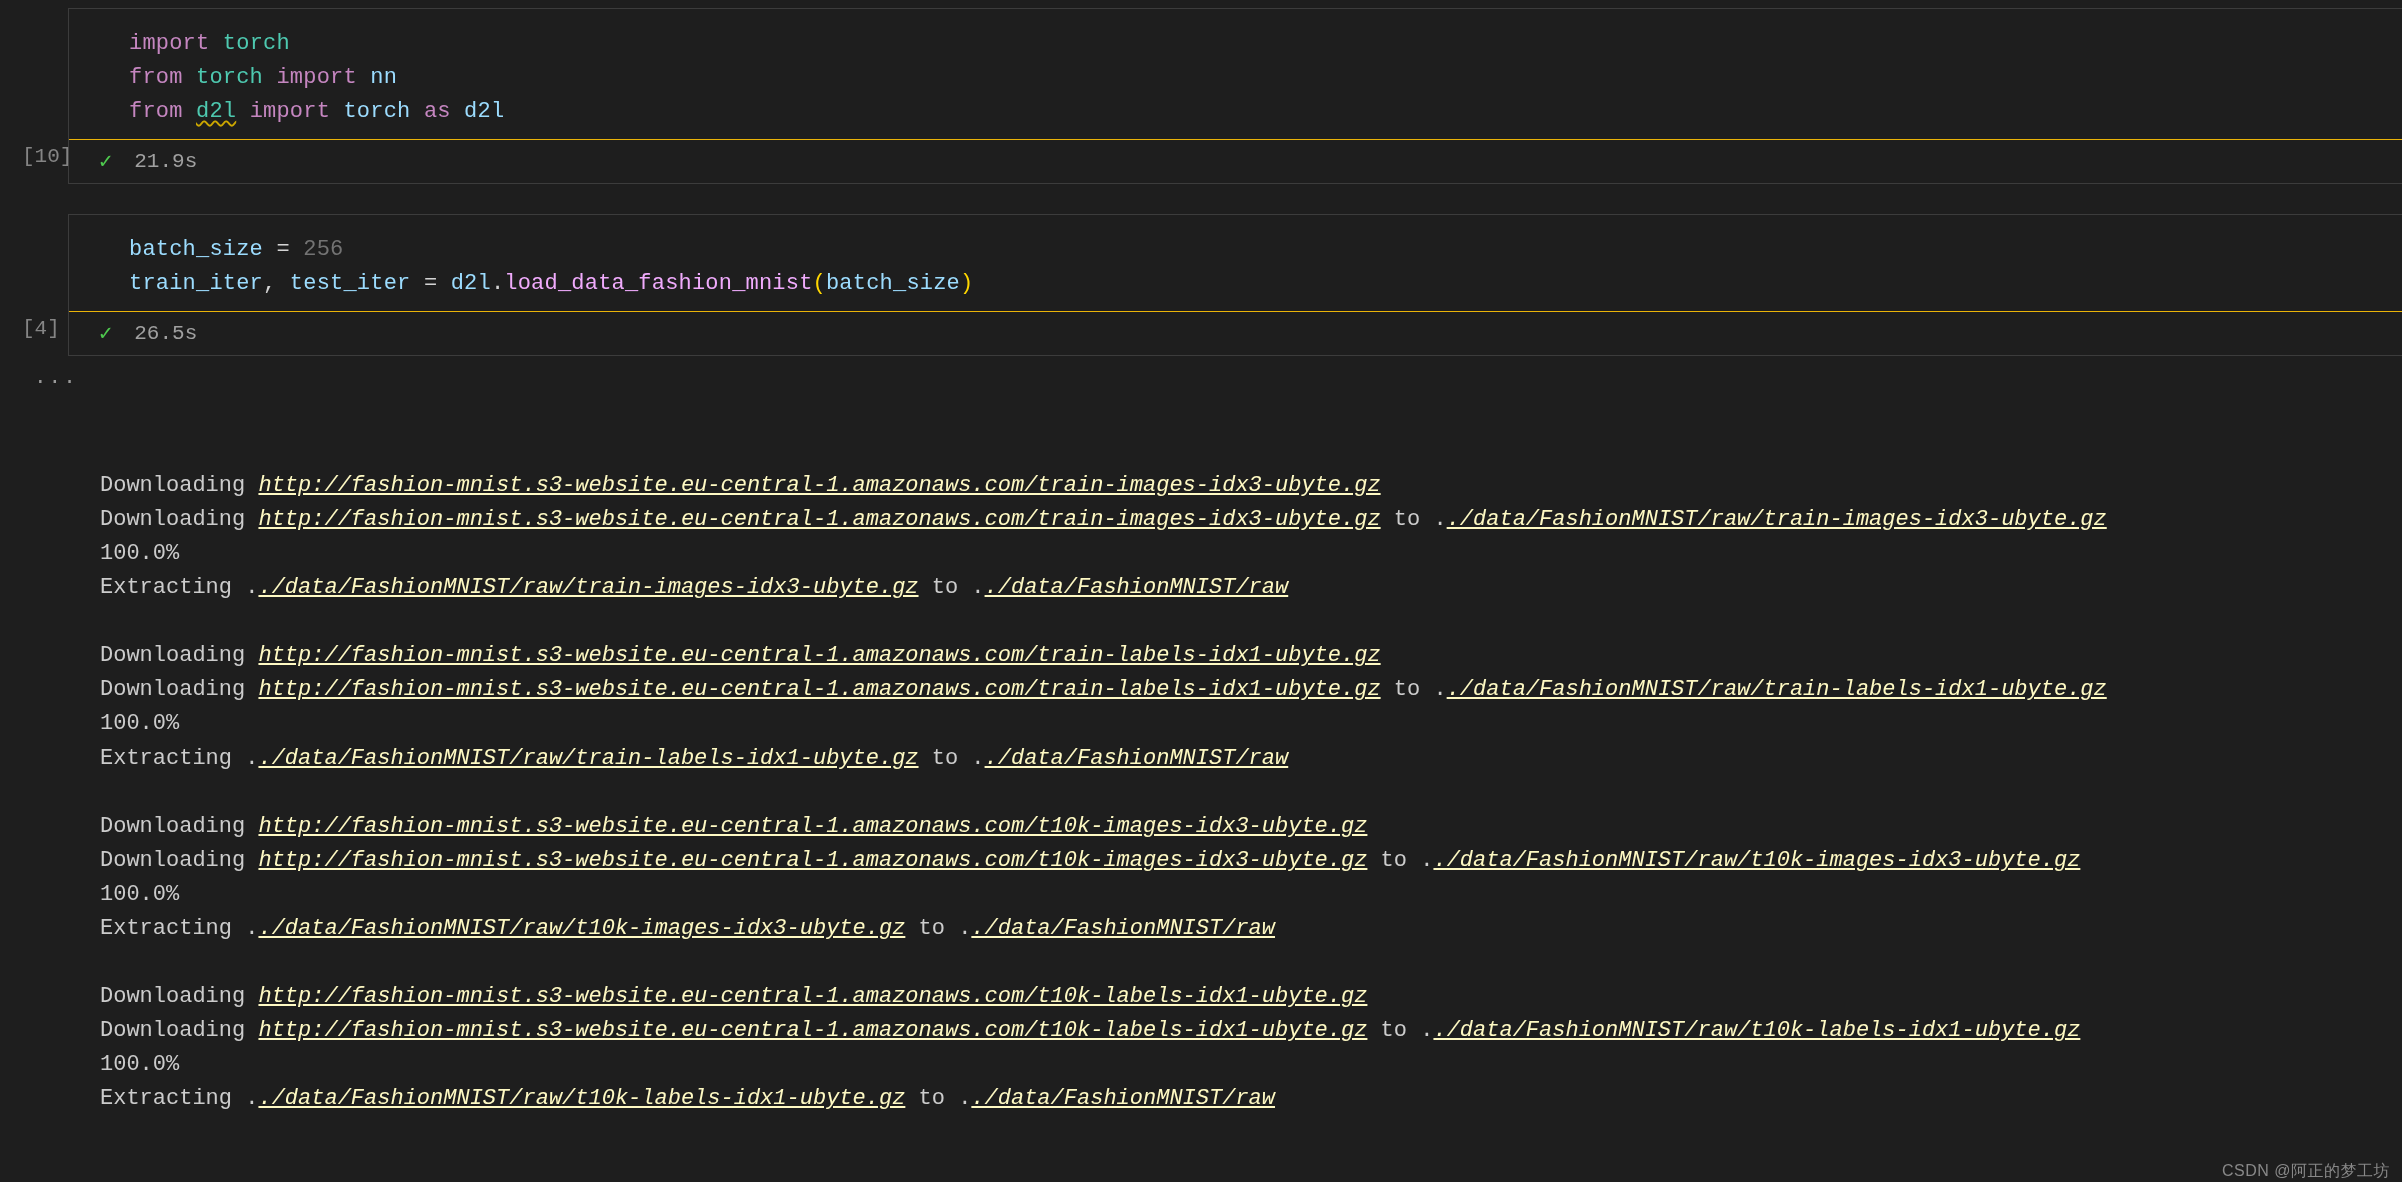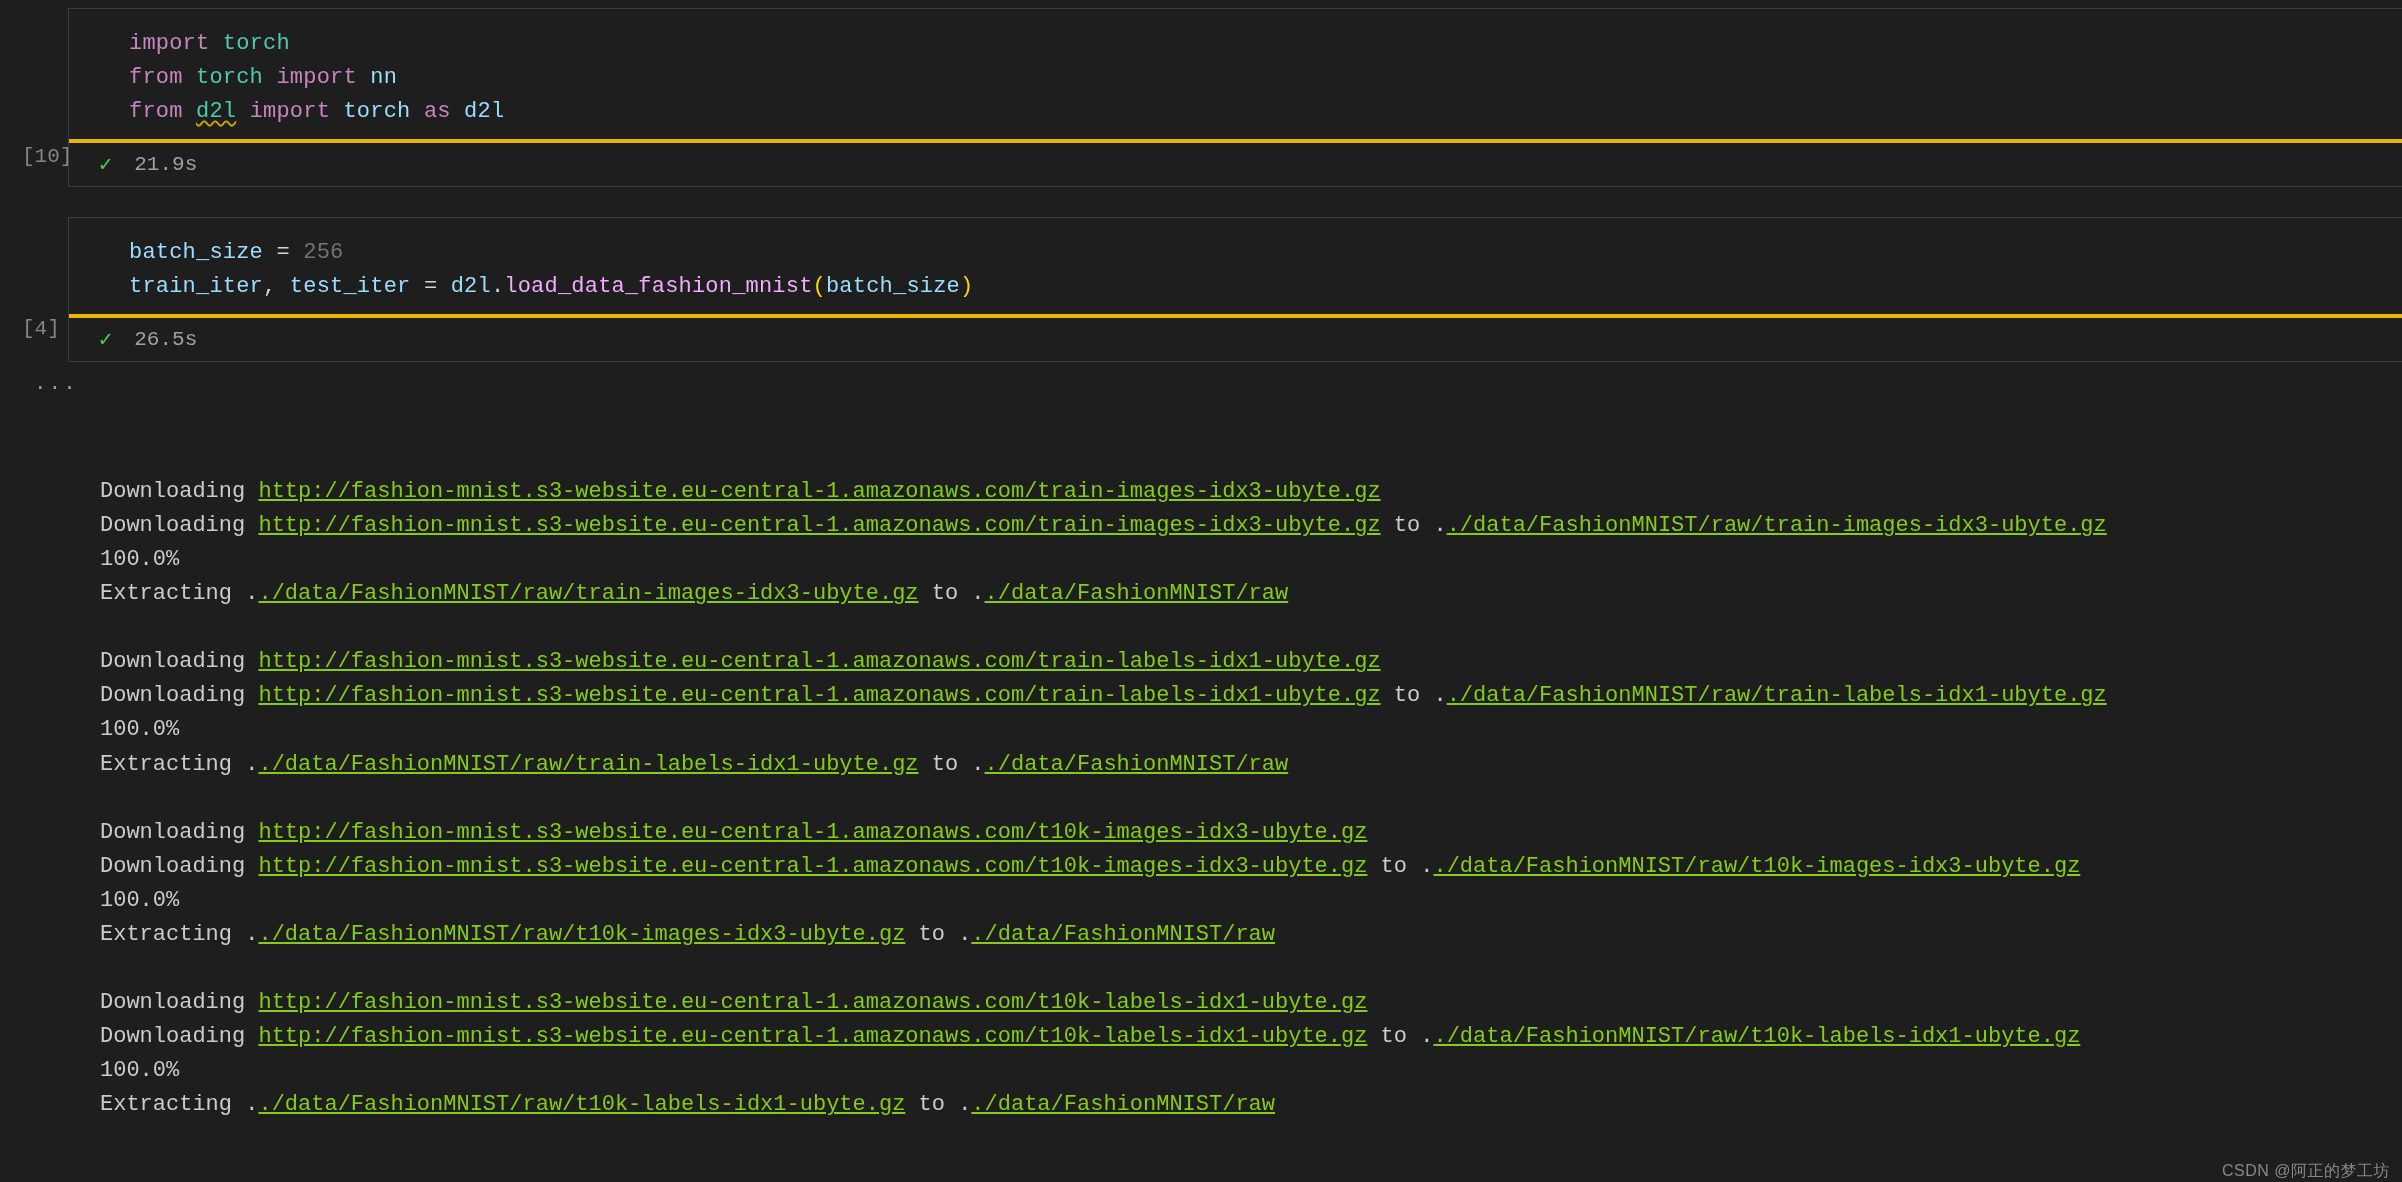--- a/index.html
+++ b/index.html
@@ -25,21 +25,21 @@
   .code-block {
     padding: 18px 0 10px 60px;
     white-space: pre;
     line-height: 1.55;
     letter-spacing: 0.2px;
   }
   .status-bar {
     display: flex;
     align-items: center;
     padding: 8px 0 8px 30px;
-    border-top: 4px solid #eab308;
+    border-top: 1px solid #eab308;
     font-size: 21px;
     color: #a0a0a0;
   }
   .exec-count {
     position: absolute;
     left: 22px;
     color: #858585;
     font-size: 21px;
   }
   .status-bar .check {
@@ -74,22 +74,23 @@
   }
   .ellipsis-gutter {
     position: absolute;
     left: -66px;
     top: 0;
     color: #9a9a9a;
     letter-spacing: 2px;
     font-size: 21px;
   }
   .output-area a {
-    color: #84cc16;
+    color: #fef9c3;
     text-decoration: underline;
+    font-style: italic;
   }
   .out-line { display: block; }
   .watermark {
     position: fixed;
     right: 12px;
     bottom: 0;
     font-family: Liberation Sans, sans-serif;
     font-size: 16px;
     color: #888888;
     letter-spacing: 0.5px;

